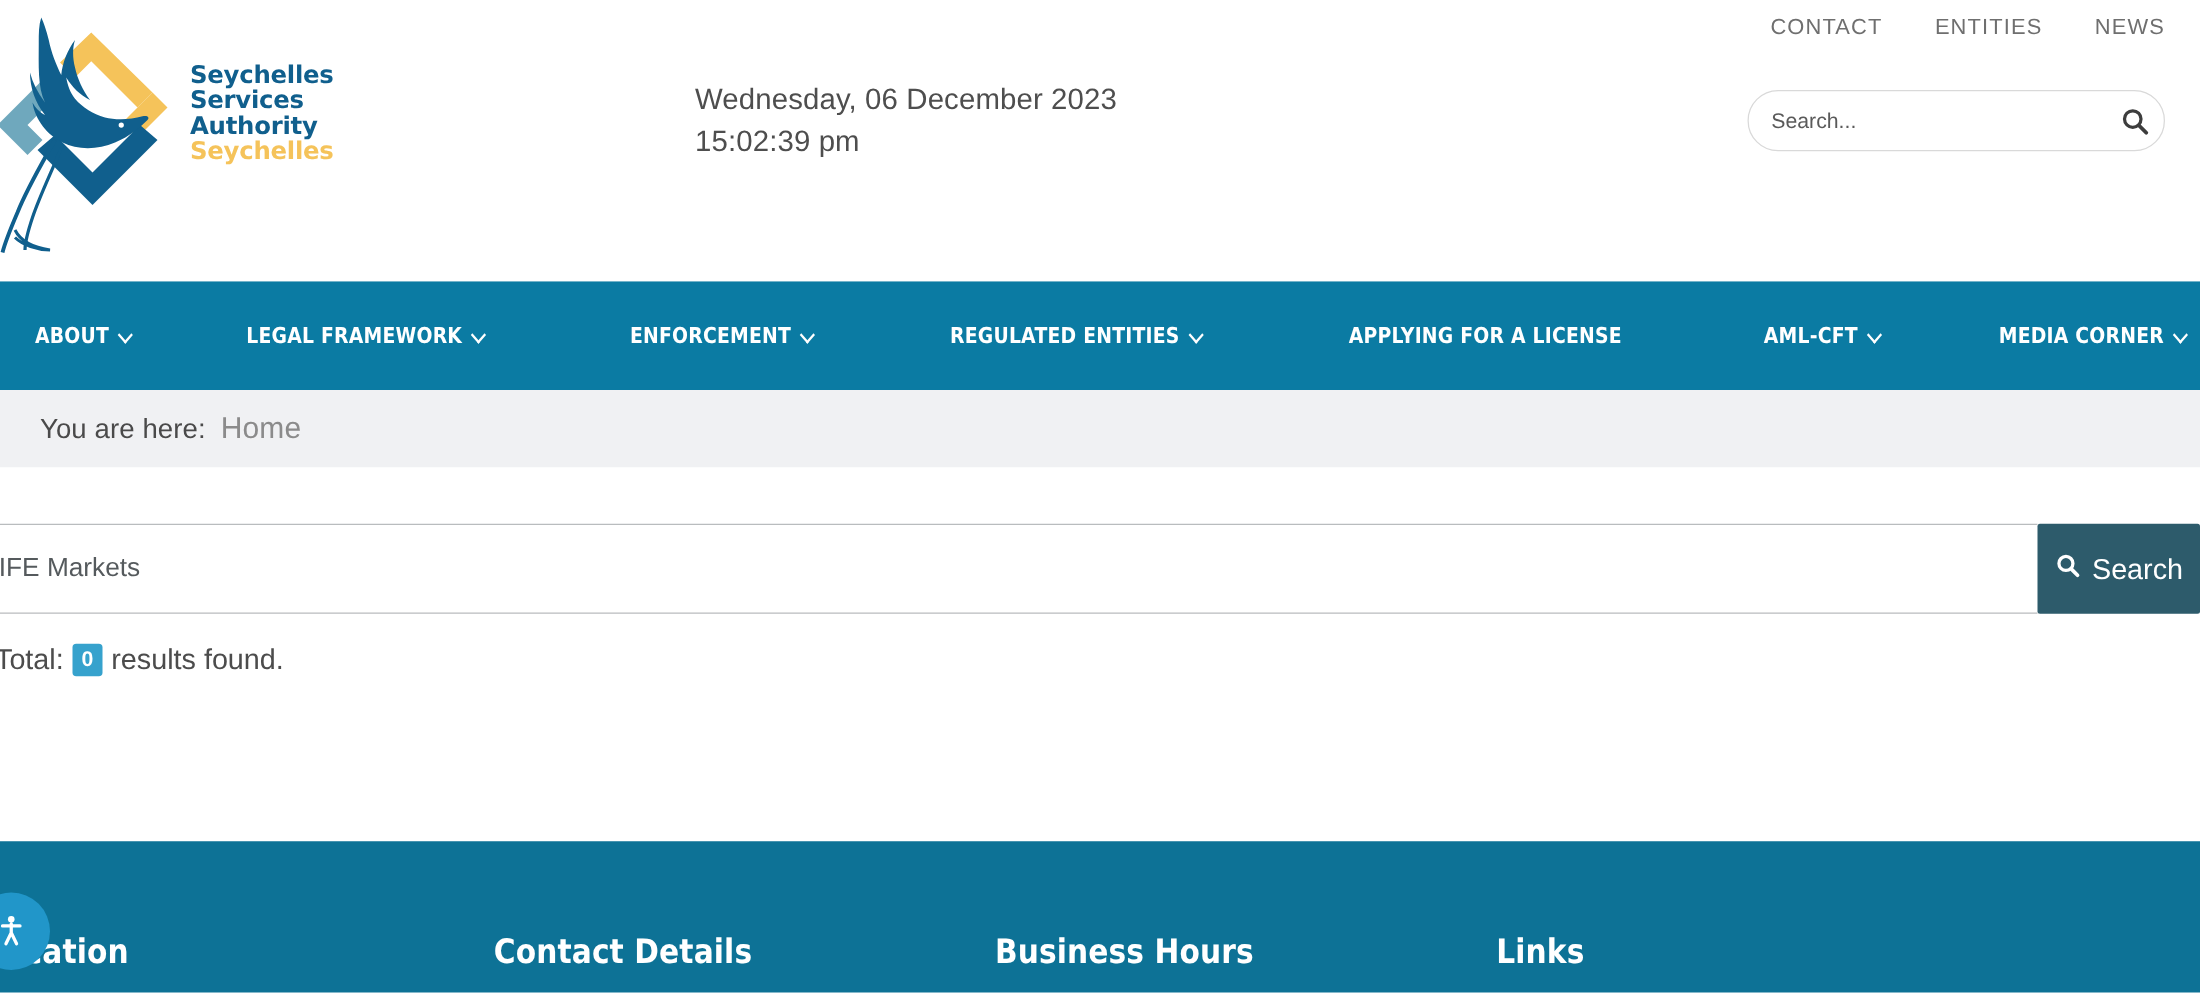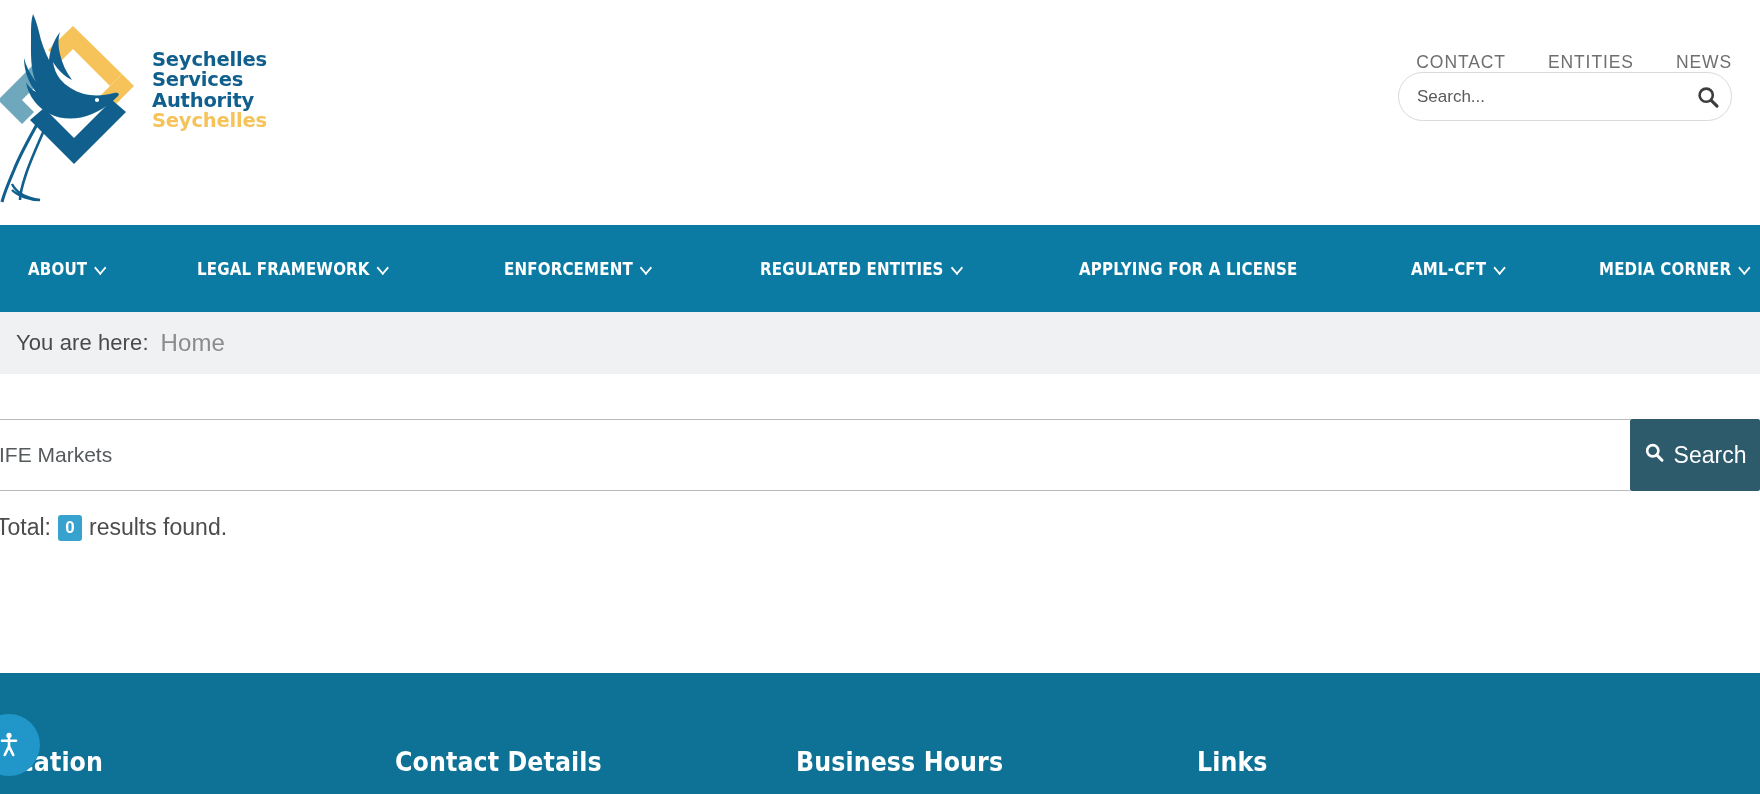--- a/index.html
+++ b/index.html
@@ -56,21 +56,20 @@
     right: 28px; top: 11px;
     display: flex;
     gap: 42px;
     align-items: center;
   }
   .toplinks a {
     font-size: 17.5px;
     color: #6f6f6f;
     text-decoration: none;
     letter-spacing: 0.9px;
-    margin-top: 41px;
   }
 
   .searchbox {
     position: absolute;
     right: 28px; top: 72px;
     width: 334px; height: 49px;
     border: 1px solid #d9d9d9;
     border-radius: 26px;
     background: #fff;
     display: flex;
@@ -140,21 +139,21 @@
   .nav-gap-4 { margin-right: 84px; }
   .nav-gap-5 { margin-right: 78px; }
   .nav-gap-6 { margin-right: 78px; }
 
   
   .breadcrumb {
     height: 62px;
     background: #f0f1f3;
     display: flex;
     align-items: center;
-    padding-left: 16px;
+    padding-left: 32px;
     gap: 12px;
   }
   .breadcrumb .bc-label {
     font-size: 22px;
     color: #4a4a4a;
     letter-spacing: 0.1px;
   }
   .breadcrumb .bc-home {
     font-size: 24px;
     color: #8b8b8b;
@@ -303,20 +302,24 @@
       </svg>
     </div>
     <div class="logo-text">
       <span class="lt">Seychelles</span>
       <span class="lt">Services</span>
       <span class="lt">Authority</span>
       <span class="lt accent">Seychelles</span>
     </div>
   </div>
 
+  <div class="datetime">
+    <div>Wednesday, 06 December 2023</div>
+    <div>15:02:39 pm</div>
+  </div>
 
   <div class="toplinks">
     <a href="#">CONTACT</a>
     <a href="#">ENTITIES</a>
     <a href="#">NEWS</a>
   </div>
 
   <div class="searchbox">
     <input class="sb-input" type="text" placeholder="Search..." style="">
     <span class="sb-icon">

